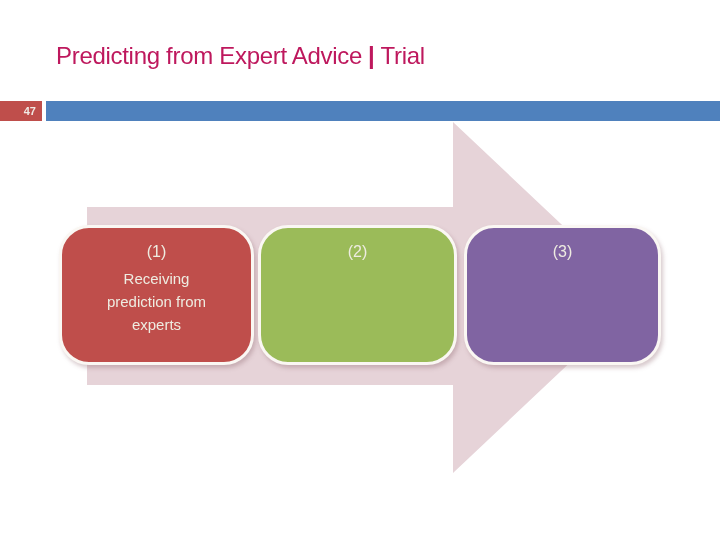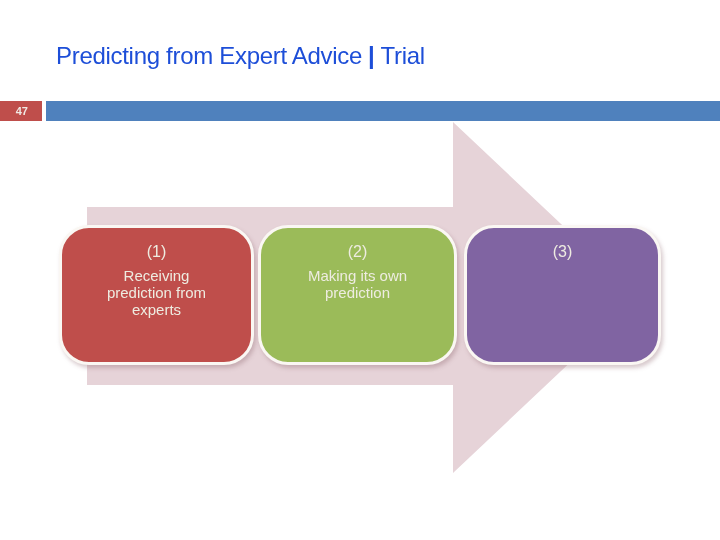--- a/index.html
+++ b/index.html
@@ -35,21 +35,21 @@
     left: 0;
     top: 101px;
     width: 42px;
     height: 20px;
     background: #bf4e4b;
     color: #f0e9e4;
     font-size: 11px;
     font-weight: 700;
     line-height: 20px;
     text-align: right;
-    padding-right: 14px;
+    padding-right: 6px;
     box-sizing: border-box;
   }
   .bar {
     position: absolute;
     left: 46px;
     top: 101px;
     width: 674px;
     height: 20px;
     background: #4f81bd;
   }
@@ -76,51 +76,49 @@
   .box1 { left: 59px;  width: 195px; }
   .box2 { left: 258px; width: 199px; }
   .box3 { left: 464px; width: 197px; }
   .boxnum {
     font-size: 16px;
     line-height: 20px;
     margin-bottom: 5px;
   }
   .boxtext {
     font-size: 15px;
-    line-height: 17px;
+    line-height: 23px;
     white-space: pre-line;
   }
 </style>
 </head>
 <body>
 
 <div class="slide">
 
-  <h1 class="title" style="color: #1d4ed8;">
+  <h1 class="title" style="color: #be185d;">
     <span>Predicting from Expert Advice</span><span class="sep">|</span><span>Trial</span>
   </h1>
 
   <div class="pagebadge" style="background: rgb(191, 78, 75); color: rgb(240, 233, 228);">47</div>
 
   <div class="bar" style="background: rgb(79, 129, 189);"></div>
 
   <svg class="arrow" viewBox="0 0 720 540" xmlns="http://www.w3.org/2000/svg" aria-hidden="true">
     <polygon points="87,207 453,207 453,122 639,297.5 453,473 453,385 87,385" fill="#e6d3d8"></polygon>
   </svg>
 
   <div class="box box1" style="background: rgb(191, 78, 75); color: rgb(238, 236, 225); border-color: rgb(250, 247, 243);">
     <div class="boxnum">(1)</div>
     <div class="boxtext">Receiving
 prediction from
 experts</div>
   </div>
 
   <div class="box box2" style="background: rgb(155, 187, 89); color: rgb(238, 236, 225); border-color: rgb(250, 247, 243);">
     <div class="boxnum">(2)</div>
-    <div class="boxtext">Making its own
-prediction</div>
   </div>
 
   <div class="box box3" style="background: rgb(128, 100, 162); color: rgb(238, 236, 225); border-color: rgb(250, 247, 243);">
     <div class="boxnum">(3)</div>
   </div>
 
 </div>
 
 </body></html>

